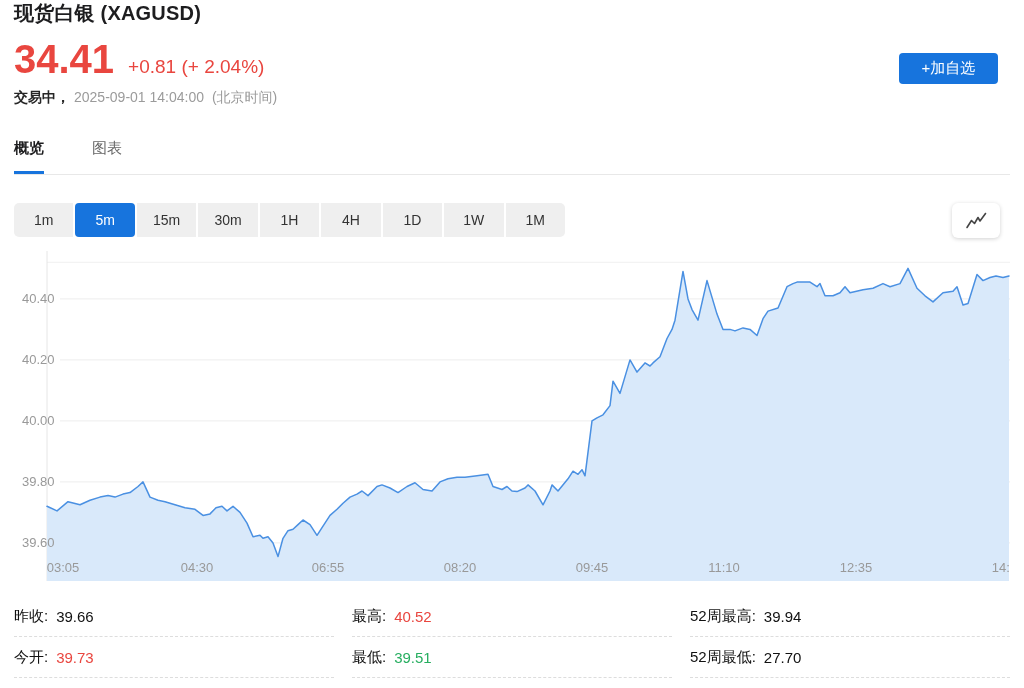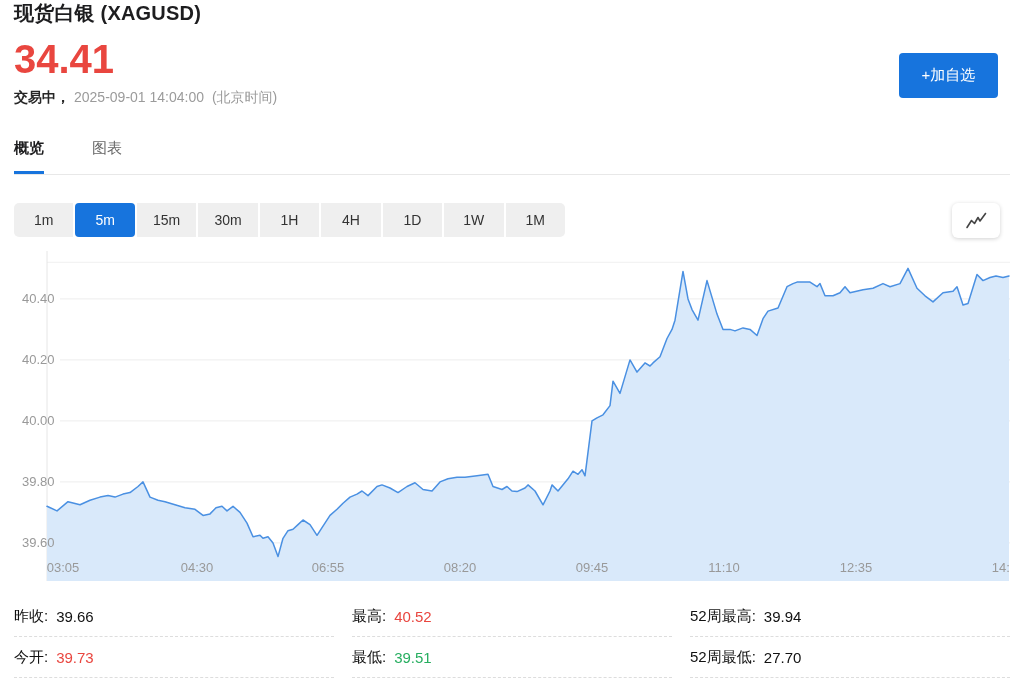--- a/index.html
+++ b/index.html
@@ -6,21 +6,21 @@
     font-family:"Liberation Sans", sans-serif;-webkit-font-smoothing:antialiased;}
   .page{position:relative;width:1024px;height:688px;}
   .content{padding-left:14px;}
   .title{margin:0;font-size:20px;font-weight:700;color:#1d1d1f;letter-spacing:.2px;}
   .price-row{margin-top:12px;display:flex;align-items:baseline;}
   .price{font-size:40px;font-weight:700;color:#e9463f;line-height:1;}
   .change{margin-left:14px;font-size:19px;color:#e9463f;}
   .status-row{margin-top:10px;font-size:14px;color:#9b9b9b;}
   .status-label{color:#262626;font-weight:700;margin-right:4px;}
   .status-tz{margin-left:4px;}
-  .watch-btn{position:absolute;top:53px;right:26px;width:99px;height:45px;border:none;border-radius:4px;
+  .watch-btn{position:absolute;top:53px;right:26px;width:99px;height:31px;border:none;border-radius:4px;
     background:var(--accent);color:#fff;font-size:15px;font-family:inherit;cursor:pointer;text-align:center;}
   .tabs{margin-top:32px;display:flex;border-bottom:1px solid #e8e8e8;width:996px;}
   .tab{font-size:15px;color:#666;padding-bottom:13px;border-bottom:3px solid transparent;margin-right:48px;cursor:pointer;}
   .tab.active{color:#1d1d1f;font-weight:700;border-bottom-color:var(--accent);}
   .toolbar{margin-top:15px;height:35px;position:relative;width:996px;}
   .intervals{display:flex;gap:2px;width:551px;height:34px;border-radius:5px;overflow:hidden;margin-top:28px;}
   .seg{flex:1;background:#efefef;border:none;font-family:inherit;font-size:14px;color:#333;cursor:pointer;
     display:flex;align-items:center;justify-content:center;padding:0;}
   .seg.active{background:var(--accent);color:#fff;border-radius:4px;}
   .trend-btn{position:absolute;right:10px;top:0;width:48px;height:35px;background:#fff;border:none;border-radius:6px;
@@ -35,20 +35,21 @@
 </style>
 </head>
 <body>
 
 <div class="page">
   <div class="content">
     <h1 class="title">现货白银 (XAGUSD)</h1>
 
     <div class="price-row">
       <span class="price">34.41</span>
+      <span class="change">+0.81 (+ 2.04%)</span>
     </div>
 
     <div class="status-row">
       <span class="status-label">交易中，</span><span>2025-09-01 14:04:00</span>
       <span class="status-tz">(北京时间)</span>
     </div>
 
     <button class="watch-btn">+加自选</button>
 
     <div class="tabs" id="tabs">

